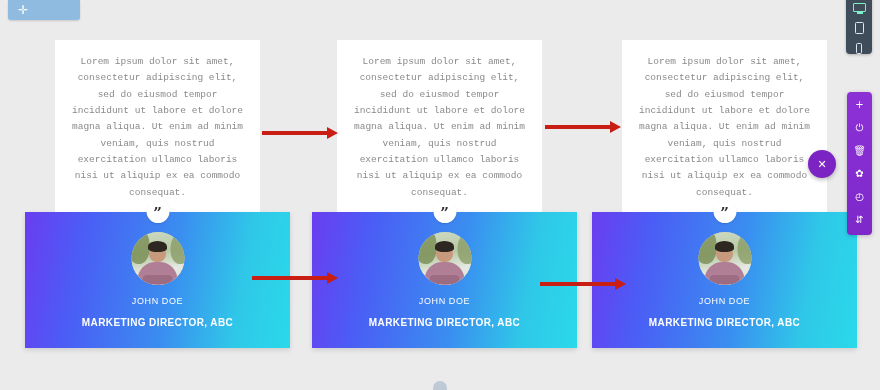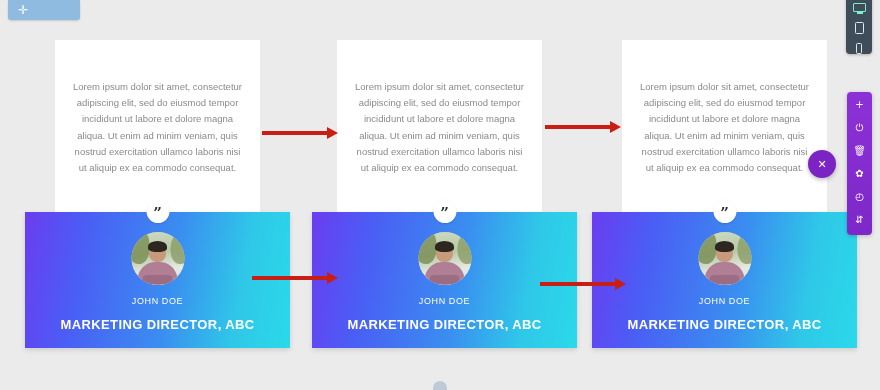--- a/index.html
+++ b/index.html
@@ -32,21 +32,21 @@
     width: 205px; height: 175px;
     background: #ffffff;
     display: flex; align-items: center; justify-content: center;
     padding: 0 16px;
   }
   .text-card p {
     font-size: 9.5px;
     line-height: 1.72;
     color: #8a8a8a;
     text-align: center;
-    font-family: Liberation Sans, sans-serif;
+    font-family: Liberation Mono, monospace;
   }
   #tc1 { left: 55px; }
   #tc2 { left: 337px; }
   #tc3 { left: 622px; }
 
   
   .testi {
     position: absolute; top: 212px;
     width: 265px; height: 136px;
     background: linear-gradient(100deg, #6a3df0 0%, #4a5ef5 22%, #3a8ef0 55%, #2fc8e8 80%, #2ad9ea 100%);
@@ -88,21 +88,21 @@
   .t-name {
     position: absolute; left: 0; right: 0; top: 84px;
     text-align: center;
     color: #ffffff; font-size: 9px; font-weight: normal;
     letter-spacing: .6px;
     font-family: "Liberation Sans", sans-serif;
   }
   .t-role {
     position: absolute; left: 0; right: 0; top: 105px;
     text-align: center;
-    color: #ffffff; font-size: 13px; font-weight: bold;
+    color: #ffffff; font-size: 10px; font-weight: bold;
     letter-spacing: .4px;
     font-family: "Liberation Sans", sans-serif;
   }
 
   
   .arrow { position: absolute; height: 12px; }
   .arrow .shaft {
     position: absolute; left: 0; top: 4px;
     height: 4px; background: #c81e14; width: calc(100% - 9px);
   }

